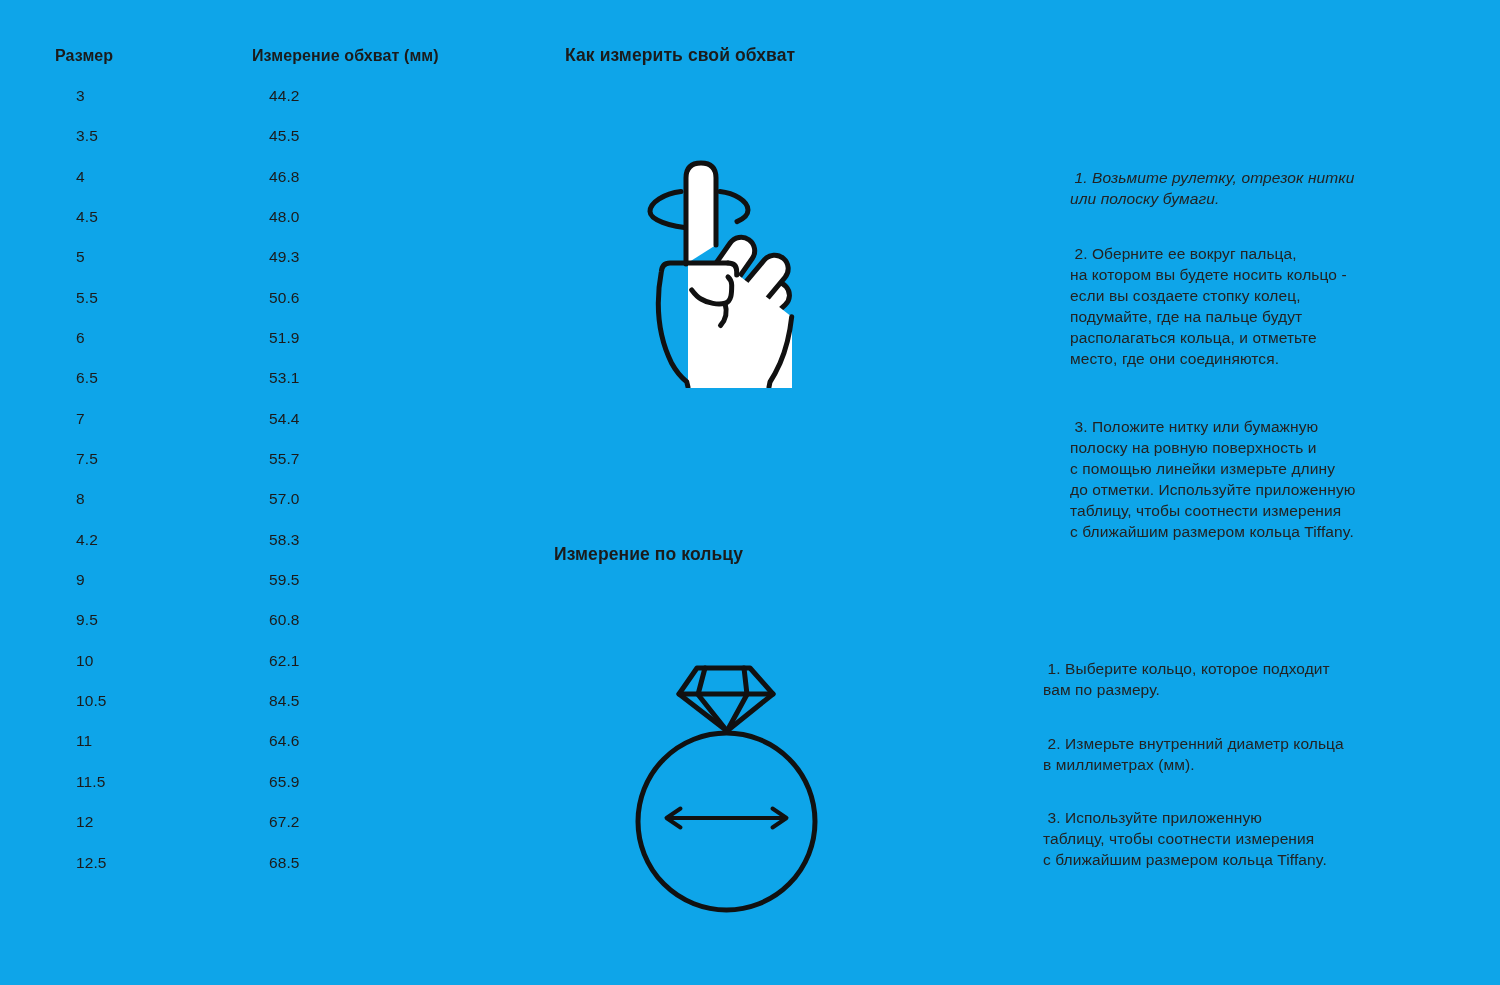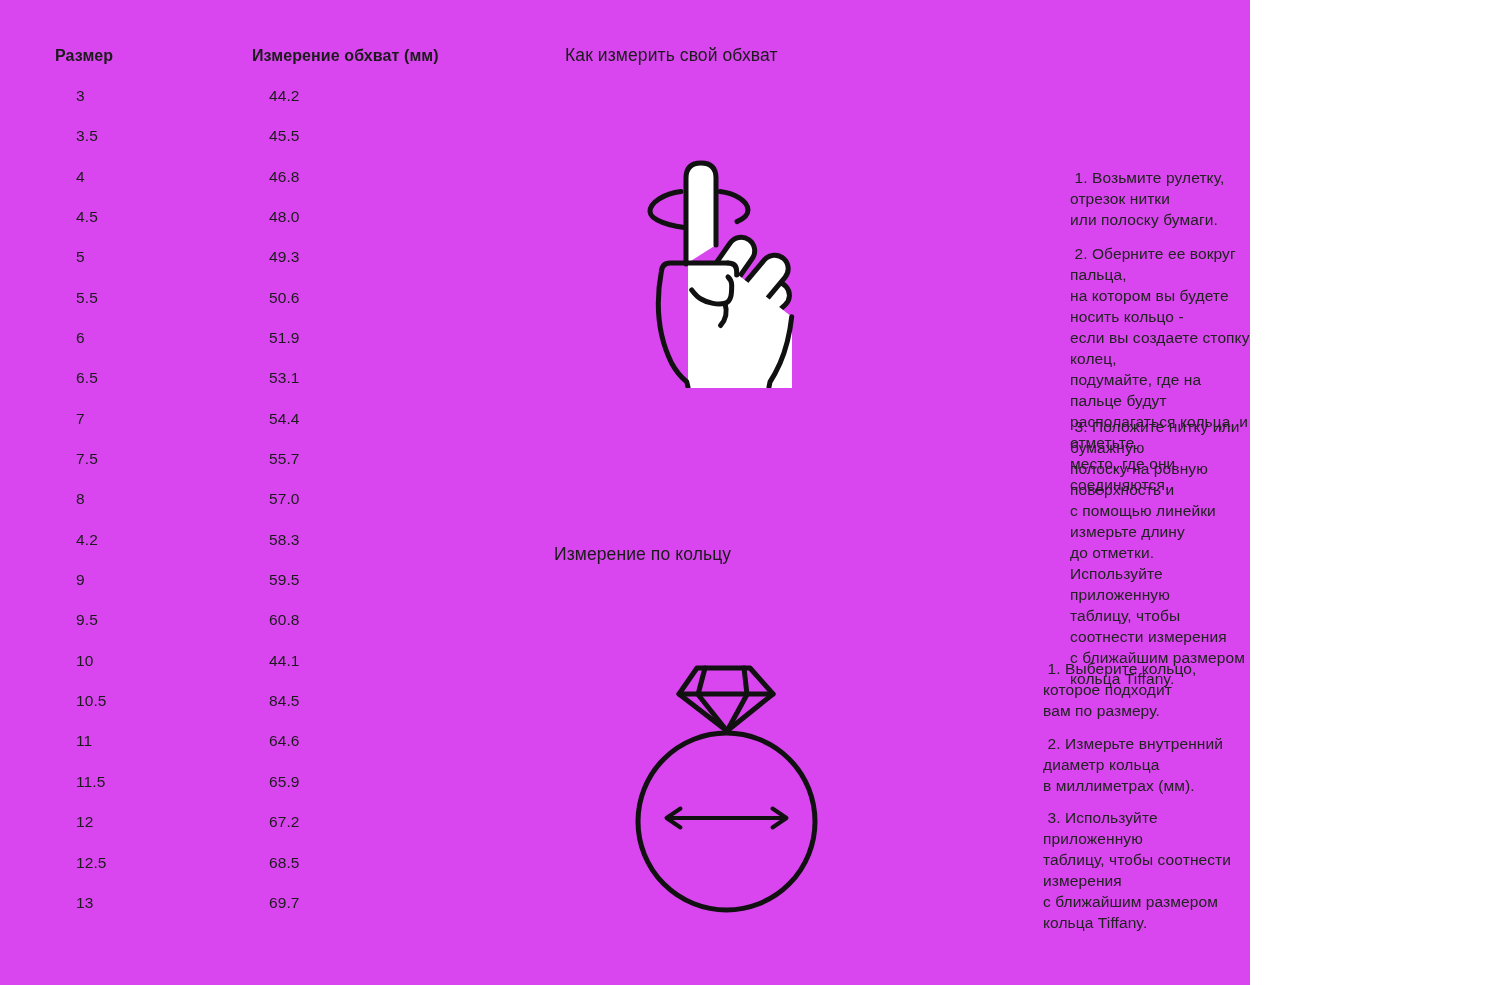--- a/index.html
+++ b/index.html
@@ -1,20 +1,20 @@
 <!DOCTYPE html>
 <html><head>
 <meta charset="utf-8">
 <style>
   html, body { margin: 0; padding: 0; background: #ffffff; }
   .canvas {
     position: relative;
-    width: 1250px;
+    width: 1500px;
     height: 985px;
-    background: #d946ef;
+    background: #0ea5e9;
     font-family: "Liberation Sans", sans-serif;
     color: #1b1b1b;
     overflow: hidden;
   }
 
   
   .th {
     position: absolute;
     top: 47px;
     font-size: 16px;
@@ -33,21 +33,21 @@
     letter-spacing: 0.1px;
   }
   .cell-size { margin-left: 76px; width: 193px; }
   .cell-circ { }
 
   
   .title {
     position: absolute;
     margin: 0;
     font-size: 17.5px;
-    font-weight: normal;
+    font-weight: bold;
     letter-spacing: 0.1px;
     white-space: nowrap;
   }
   .title-finger { left: 565px; top: 45px; }
   .title-ring  { left: 554px; top: 544px; }
 
   
   .illus { position: absolute; }
   .illus-hand { left: 628px; top: 156px; }
   .illus-ring { left: 628px; top: 656px; }
@@ -55,21 +55,21 @@
   
   .step {
     position: absolute;
     margin: 0;
     font-size: 15.5px;
     line-height: 21px;
     letter-spacing: 0.1px;
     white-space: pre-wrap;
     color: #222222;
   }
-  .step-f1 { left: 1070px; top: 167px; }
+  .step-f1 { left: 1070px; top: 167px; font-style: italic; }
   .step-f2 { left: 1070px; top: 243px; }
   .step-f3 { left: 1070px; top: 380px; margin-top: 36px; }
   .step-r1 { left: 1043px; top: 658px; }
   .step-r2 { left: 1043px; top: 733px; }
   .step-r3 { left: 1043px; top: 807px; }
 </style>
 </head>
 <body>
 
 <div class="canvas">
@@ -129,45 +129,41 @@
         <div class="trow">
           <span class="cell cell-size">9</span>
           <span class="cell cell-circ">59.5</span>
         </div>
         <div class="trow">
           <span class="cell cell-size">9.5</span>
           <span class="cell cell-circ">60.8</span>
         </div>
         <div class="trow">
           <span class="cell cell-size">10</span>
-          <span class="cell cell-circ">44.1</span>
+          <span class="cell cell-circ">62.1</span>
         </div>
         <div class="trow">
           <span class="cell cell-size">10.5</span>
           <span class="cell cell-circ">84.5</span>
         </div>
         <div class="trow">
           <span class="cell cell-size">11</span>
           <span class="cell cell-circ">64.6</span>
         </div>
         <div class="trow">
           <span class="cell cell-size">11.5</span>
           <span class="cell cell-circ">65.9</span>
         </div>
         <div class="trow">
           <span class="cell cell-size">12</span>
           <span class="cell cell-circ">67.2</span>
         </div>
         <div class="trow">
           <span class="cell cell-size">12.5</span>
           <span class="cell cell-circ">68.5</span>
-        </div>
-        <div class="trow">
-          <span class="cell cell-size">13</span>
-          <span class="cell cell-circ">69.7</span>
         </div>
       </div>
   </div>
 
   <h2 class="title title-finger">Как измерить свой обхват</h2>
 
   <h2 class="title title-ring">Измерение по кольцу</h2>
 
   <svg class="illus illus-hand" width="182" height="232" viewBox="0 0 182 232" fill="none" stroke="#111111" stroke-width="5" stroke-linecap="round" stroke-linejoin="round">
 

